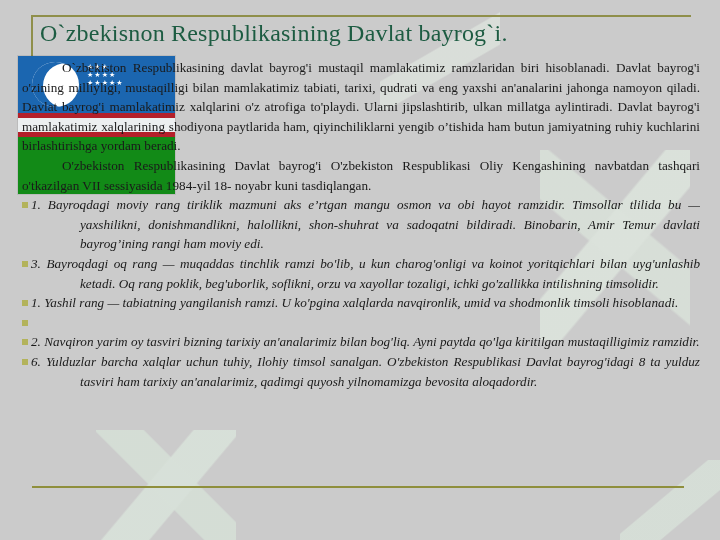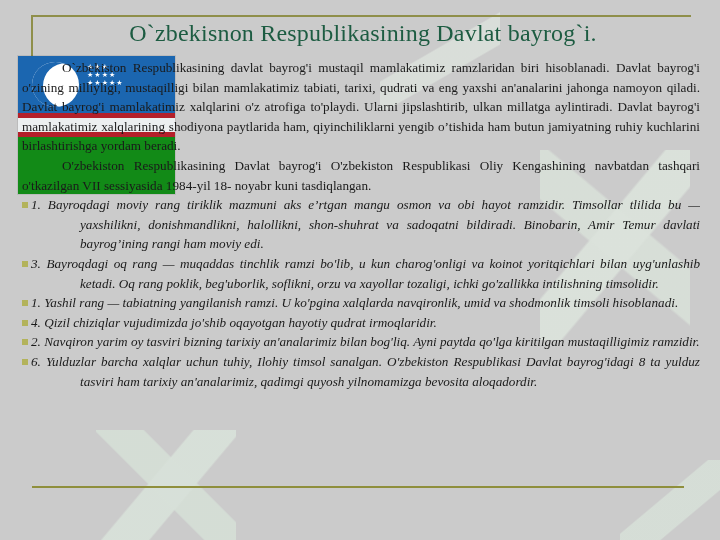--- a/index.html
+++ b/index.html
@@ -81,21 +81,21 @@
     height: 2px;
     background: linear-gradient(to right, #8f8f3c 0%, #8f8f3c 100%);
   }
 
   
   #title {
     position: absolute;
     left: 40px;
     top: 20px;
     width: 646px;
-    text-align: center;
+    text-align: left;
     font-size: 24px;
     color: #1d5c42;
     letter-spacing: 0.2px;
     white-space: nowrap;
   }
 
   
   #flag {
     position: absolute;
     left: 18px;
@@ -202,20 +202,20 @@
     <p class="para-indent">O`zbekiston Respublikasining davlat  bayrog'i  mustaqil  mamlakatimiz  ramzlaridan  biri hisoblanadi. Davlat bayrog'i o'zining  milliyligi, mustaqilligi  bilan mamlakatimiz  tabiati, tarixi,  qudrati va eng yaxshi an'analarini jahonga  namoyon qiladi. Davlat  bayrog'i mamlakatimiz  xalqlarini o'z atrofiga to'playdi. Ularni  jipslashtirib, ulkan millatga aylintiradi. Davlat bayrog'i mamlakatimiz xalqlarining shodiyona paytlarida ham, qiyinchiliklarni yengib o’tishida ham butun  jamiyatning ruhiy kuchlarini birlashtirishga yordam beradi.</p>
 
     <p class="para-indent">O'zbekiston  Respublikasining Davlat bayrog'i  O'zbekiston Respublikasi  Oliy Kengashining navbatdan tashqari  o'tkazilgan VII sessiyasida 1984-yil 18- noyabr kuni  tasdiqlangan.</p>
 
     <p class="li list-pad"><span class="bullet"></span><span>1.    Bayroqdagi  moviy rang tiriklik mazmuni  aks e’rtgan  mangu osmon va obi hayot ramzidir. Timsollar  tlilida bu — yaxshilikni, donishmandlikni, halollikni, shon-shuhrat va sadoqatni bildiradi. Binobarin, Amir  Temur davlati  bayrog’ining  rangi ham moviy edi.</span></p>
 
     <p class="li list-pad"><span class="bullet"></span><span>3.   Bayroqdagi oq rang — muqaddas tinchlik  ramzi bo'lib, u kun charog'onligi va koinot yoritqichlari bilan  uyg'unlashib ketadi. Oq rang poklik, beg'uborlik, soflikni, orzu va xayollar tozaligi, ichki go'zallikka intilishning  timsolidir.</span></p>
 
     <p class="li list-pad"><span class="bullet"></span><span>1.   Yashil rang — tabiatning yangilanish ramzi. U ko'pgina xalqlarda navqironlik, umid va shodmonlik timsoli hisoblanadi.</span></p>
 
-    <p class="li list-pad"><span class="bullet"></span><span>4.    Qizil chiziqlar vujudimizda jo'shib  oqayotgan hayotiy qudrat irmoqlaridir.</span></p>
+    <p class="li list-pad"><span class="bullet"></span></p>
 
     <p class="li list-pad"><span class="bullet"></span><span>2.    Navqiron   yarim   oy   tasviri   bizning  tarixiy  an'analarimiz bilan bog'liq. Ayni paytda qo'lga kiritilgan  mustaqilligimiz ramzidir.</span></p>
 
     <p class="li list-pad"><span class="bullet"></span><span>6. Yulduzlar barcha xalqlar  uchun tuhiy, Ilohiy  timsol sanalgan. O'zbekiston Respublikasi Davlat bayrog'idagi 8 ta yulduz tasviri  ham tarixiy an'analarimiz,  qadimgi quyosh yilnomamizga bevosita    aloqadordir.</span></p>
 
   </div>
 </div>
 
 </body></html>

